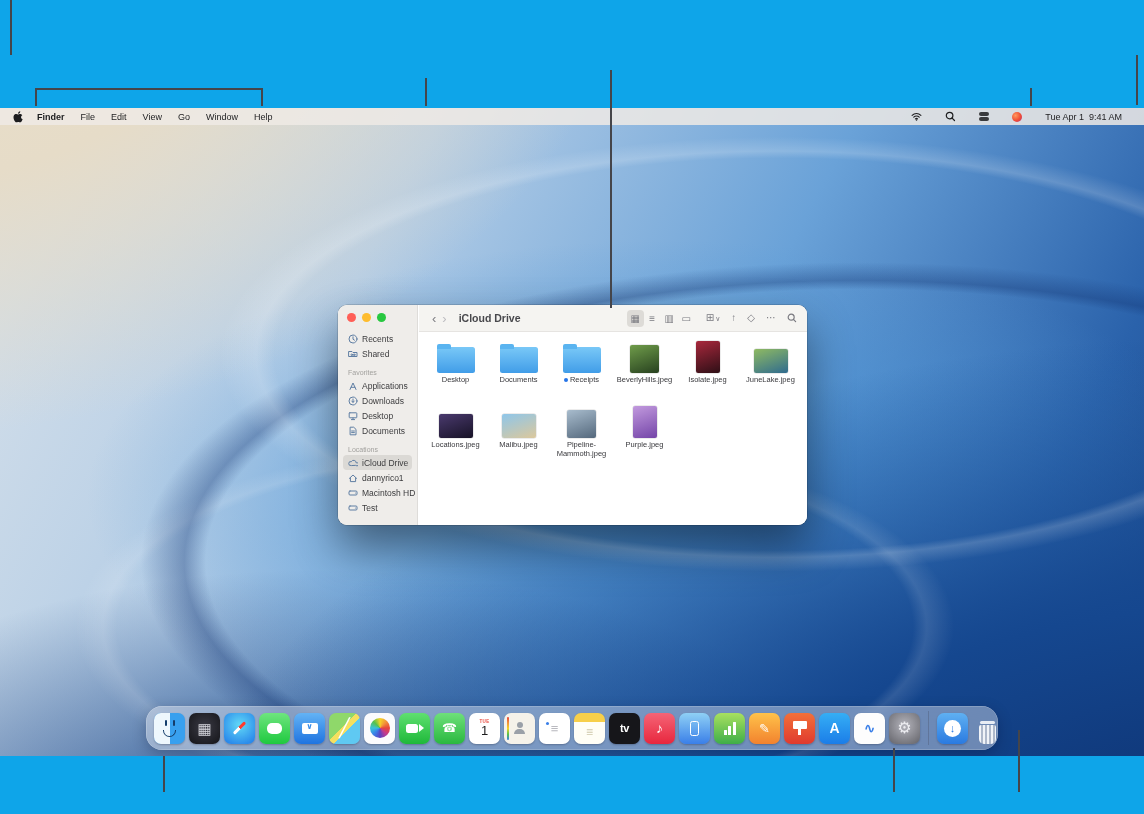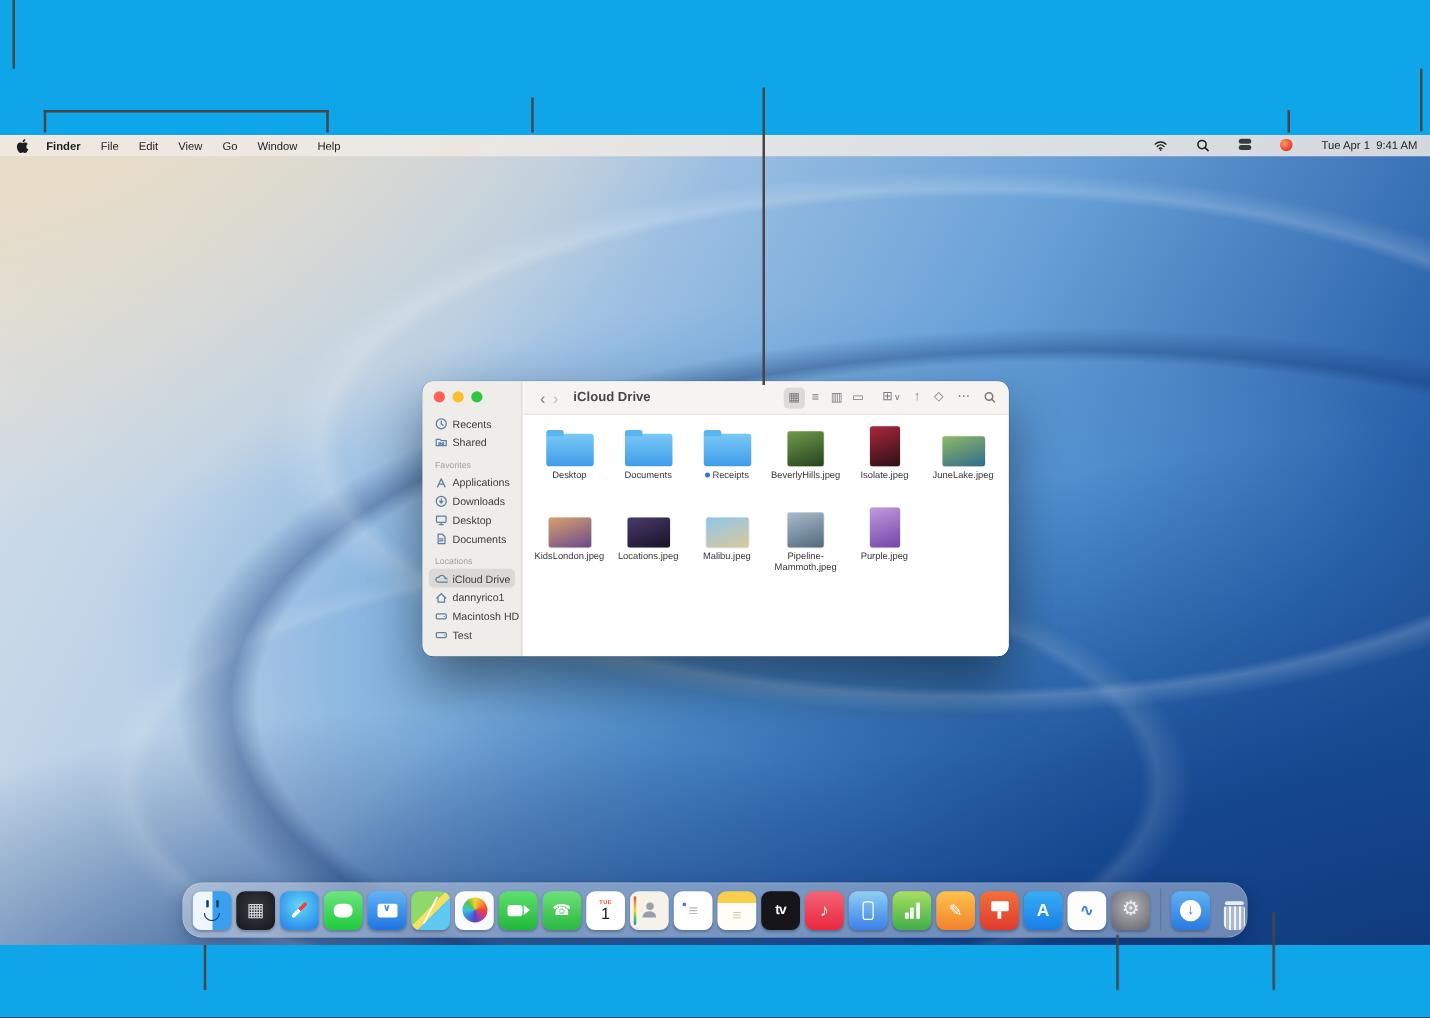--- a/index.html
+++ b/index.html
@@ -19,21 +19,21 @@
       radial-gradient(80% 55% at 68% 38%, transparent 55%, rgba(255,255,255,.18) 57%, transparent 61%),
       radial-gradient(95% 70% at 75% 70%, transparent 60%, rgba(16,48,110,.35) 62%, transparent 66%),
       radial-gradient(60% 45% at 45% 80%, transparent 58%, rgba(255,255,255,.12) 60%, transparent 64%);}
   
   .menubar{position:absolute;left:0;top:0;width:100%;height:17px;background:rgba(238,234,229,.85);
     display:flex;align-items:center;font-size:9px;color:#1d1d1f;z-index:10;}
   .apple{display:flex;align-items:center;margin:0 6px 0 13px;}
   .apple svg{width:10px;height:12px;fill:#1d1d1f;}
   .menu{padding:0 8px;}
   .menu.appname{font-weight:700;}
-  .mb-right{margin-left:auto;display:flex;gap:23px;padding-right:10px;}
+  .mb-right{margin-left:auto;display:flex;align-items:center;gap:23px;padding-right:22px;}
   .mb-ic{display:flex;align-items:center;}
   .mb-ic svg{width:11px;height:11px;stroke:#1d1d1f;fill:none;stroke-width:1.2;stroke-linecap:round;}
   .cc{display:flex;flex-direction:column;gap:1.5px;}
   .cc span{width:10px;height:3.5px;border-radius:2px;background:#1d1d1f;opacity:.85;}
   .siri{width:10px;height:10px;border-radius:50%;background:radial-gradient(circle at 35% 35%, #ff9a5f, #ef4d35 55%, #b02a88);}
   .clock{white-space:pre;}
   
   .window{position:absolute;left:338px;top:197px;width:469px;height:220px;border-radius:9px;
     background:#fff;box-shadow:0 22px 45px rgba(0,0,0,.45), 0 0 0 .5px rgba(0,0,0,.25);overflow:hidden;z-index:20;}
   .sidebar{position:absolute;left:0;top:0;bottom:0;width:80px;background:#efedea;border-right:1px solid #dedcd9;box-sizing:border-box;padding-top:26px;}
@@ -368,28 +368,20 @@
           <div class="tile">
             <span class="iconbox">
                 <span class="thumb t-land" style="background: linear-gradient(160deg, rgb(143, 186, 98), rgb(47, 107, 143));"></span>
               </span>
             <span class="namerow">
                 <span class="fname">JuneLake.jpeg</span>
               </span>
           </div>
           <div class="tile">
             <span class="iconbox">
-                <span class="thumb t-land" style="background: linear-gradient(160deg, rgb(216, 160, 106), rgb(106, 74, 143));"></span>
-              </span>
-            <span class="namerow">
-                <span class="fname">KidsLondon.jpeg</span>
-              </span>
-          </div>
-          <div class="tile">
-            <span class="iconbox">
                 <span class="thumb t-land" style="background: linear-gradient(160deg, rgb(74, 58, 110), rgb(23, 18, 38));"></span>
               </span>
             <span class="namerow">
                 <span class="fname">Locations.jpeg</span>
               </span>
           </div>
           <div class="tile">
             <span class="iconbox">
                 <span class="thumb t-land" style="background: linear-gradient(160deg, rgb(142, 198, 234), rgb(220, 200, 156));"></span>
               </span>

